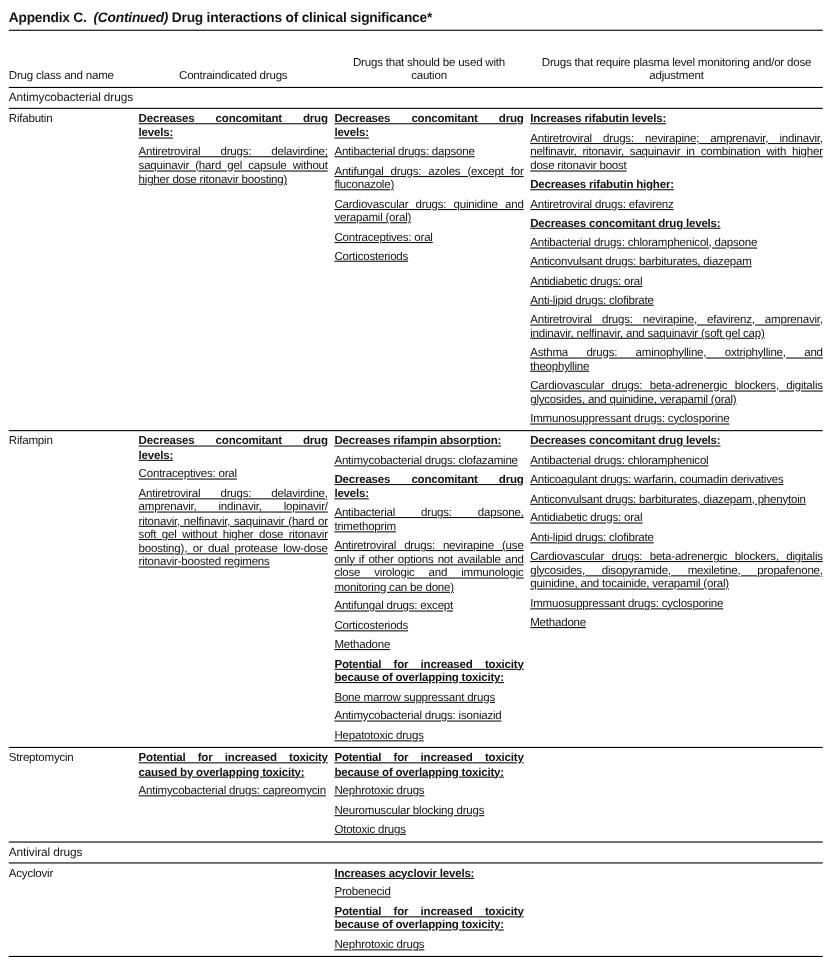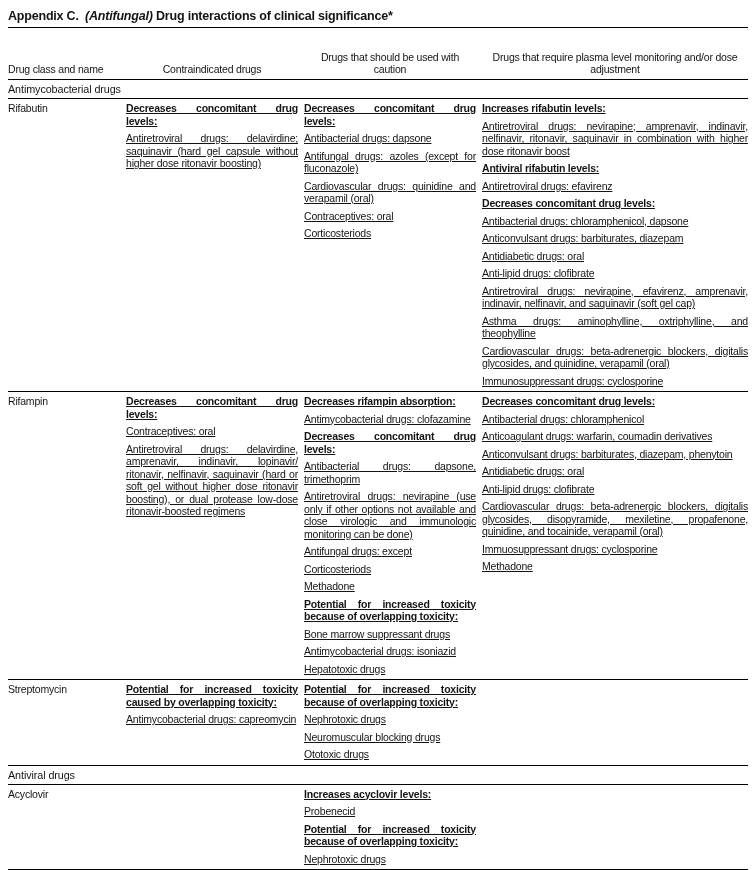--- a/index.html
+++ b/index.html
@@ -61,21 +61,21 @@
   .cell p.ph { font-weight: 700; }
   .drug-name { font-size: 10.5px; padding-top: 1px; }
 </style>
 </head>
 <body>
 
 <div class="page">
 
   <div class="title">
     <span class="b">Appendix C.</span><span class="gap"></span>
-    <span class="b i">(Antifungal)</span>
+    <span class="b i">(Continued)</span>
     <span class="b">Drug interactions of clinical significance*</span>
   </div>
 
   <div class="thead">
     <div class="th left">Drug class and name</div>
     <div class="th">Contraindicated drugs</div>
     <div class="th">Drugs that should be used with caution</div>
     <div class="th">Drugs that require plasma level monitoring and/or dose adjustment</div>
   </div>
 
@@ -91,21 +91,21 @@
           <p class="ph">Decreases concomitant drug levels:</p>
           <p class="pt">Antibacterial drugs: dapsone</p>
           <p class="pt">Antifungal drugs: azoles (except for fluconazole)</p>
           <p class="pt">Cardiovascular drugs: quinidine and verapamil (oral)</p>
           <p class="pt">Contraceptives: oral</p>
           <p class="pt">Corticosteriods</p>
         </div>
         <div class="cell">
           <p class="ph">Increases rifabutin levels:</p>
           <p class="pt">Antiretroviral drugs: nevirapine; amprenavir, indinavir, nelfinavir, ritonavir, saquinavir in combination with higher dose ritonavir boost</p>
-          <p class="ph">Antiviral rifabutin levels:</p>
+          <p class="ph">Decreases rifabutin higher:</p>
           <p class="pt">Antiretroviral drugs: efavirenz</p>
           <p class="ph">Decreases concomitant drug levels:</p>
           <p class="pt">Antibacterial drugs: chloramphenicol, dapsone</p>
           <p class="pt">Anticonvulsant drugs: barbiturates, diazepam</p>
           <p class="pt">Antidiabetic drugs: oral</p>
           <p class="pt">Anti-lipid drugs: clofibrate</p>
           <p class="pt">Antiretroviral drugs: nevirapine, efavirenz, amprenavir, indinavir, nelfinavir, and saquinavir (soft gel cap)</p>
           <p class="pt">Asthma drugs: aminophylline, oxtriphylline, and theophylline</p>
           <p class="pt">Cardiovascular drugs: beta-adrenergic blockers, digitalis glycosides, and quinidine, verapamil (oral)</p>
           <p class="pt">Immunosuppressant drugs: cyclosporine</p>

